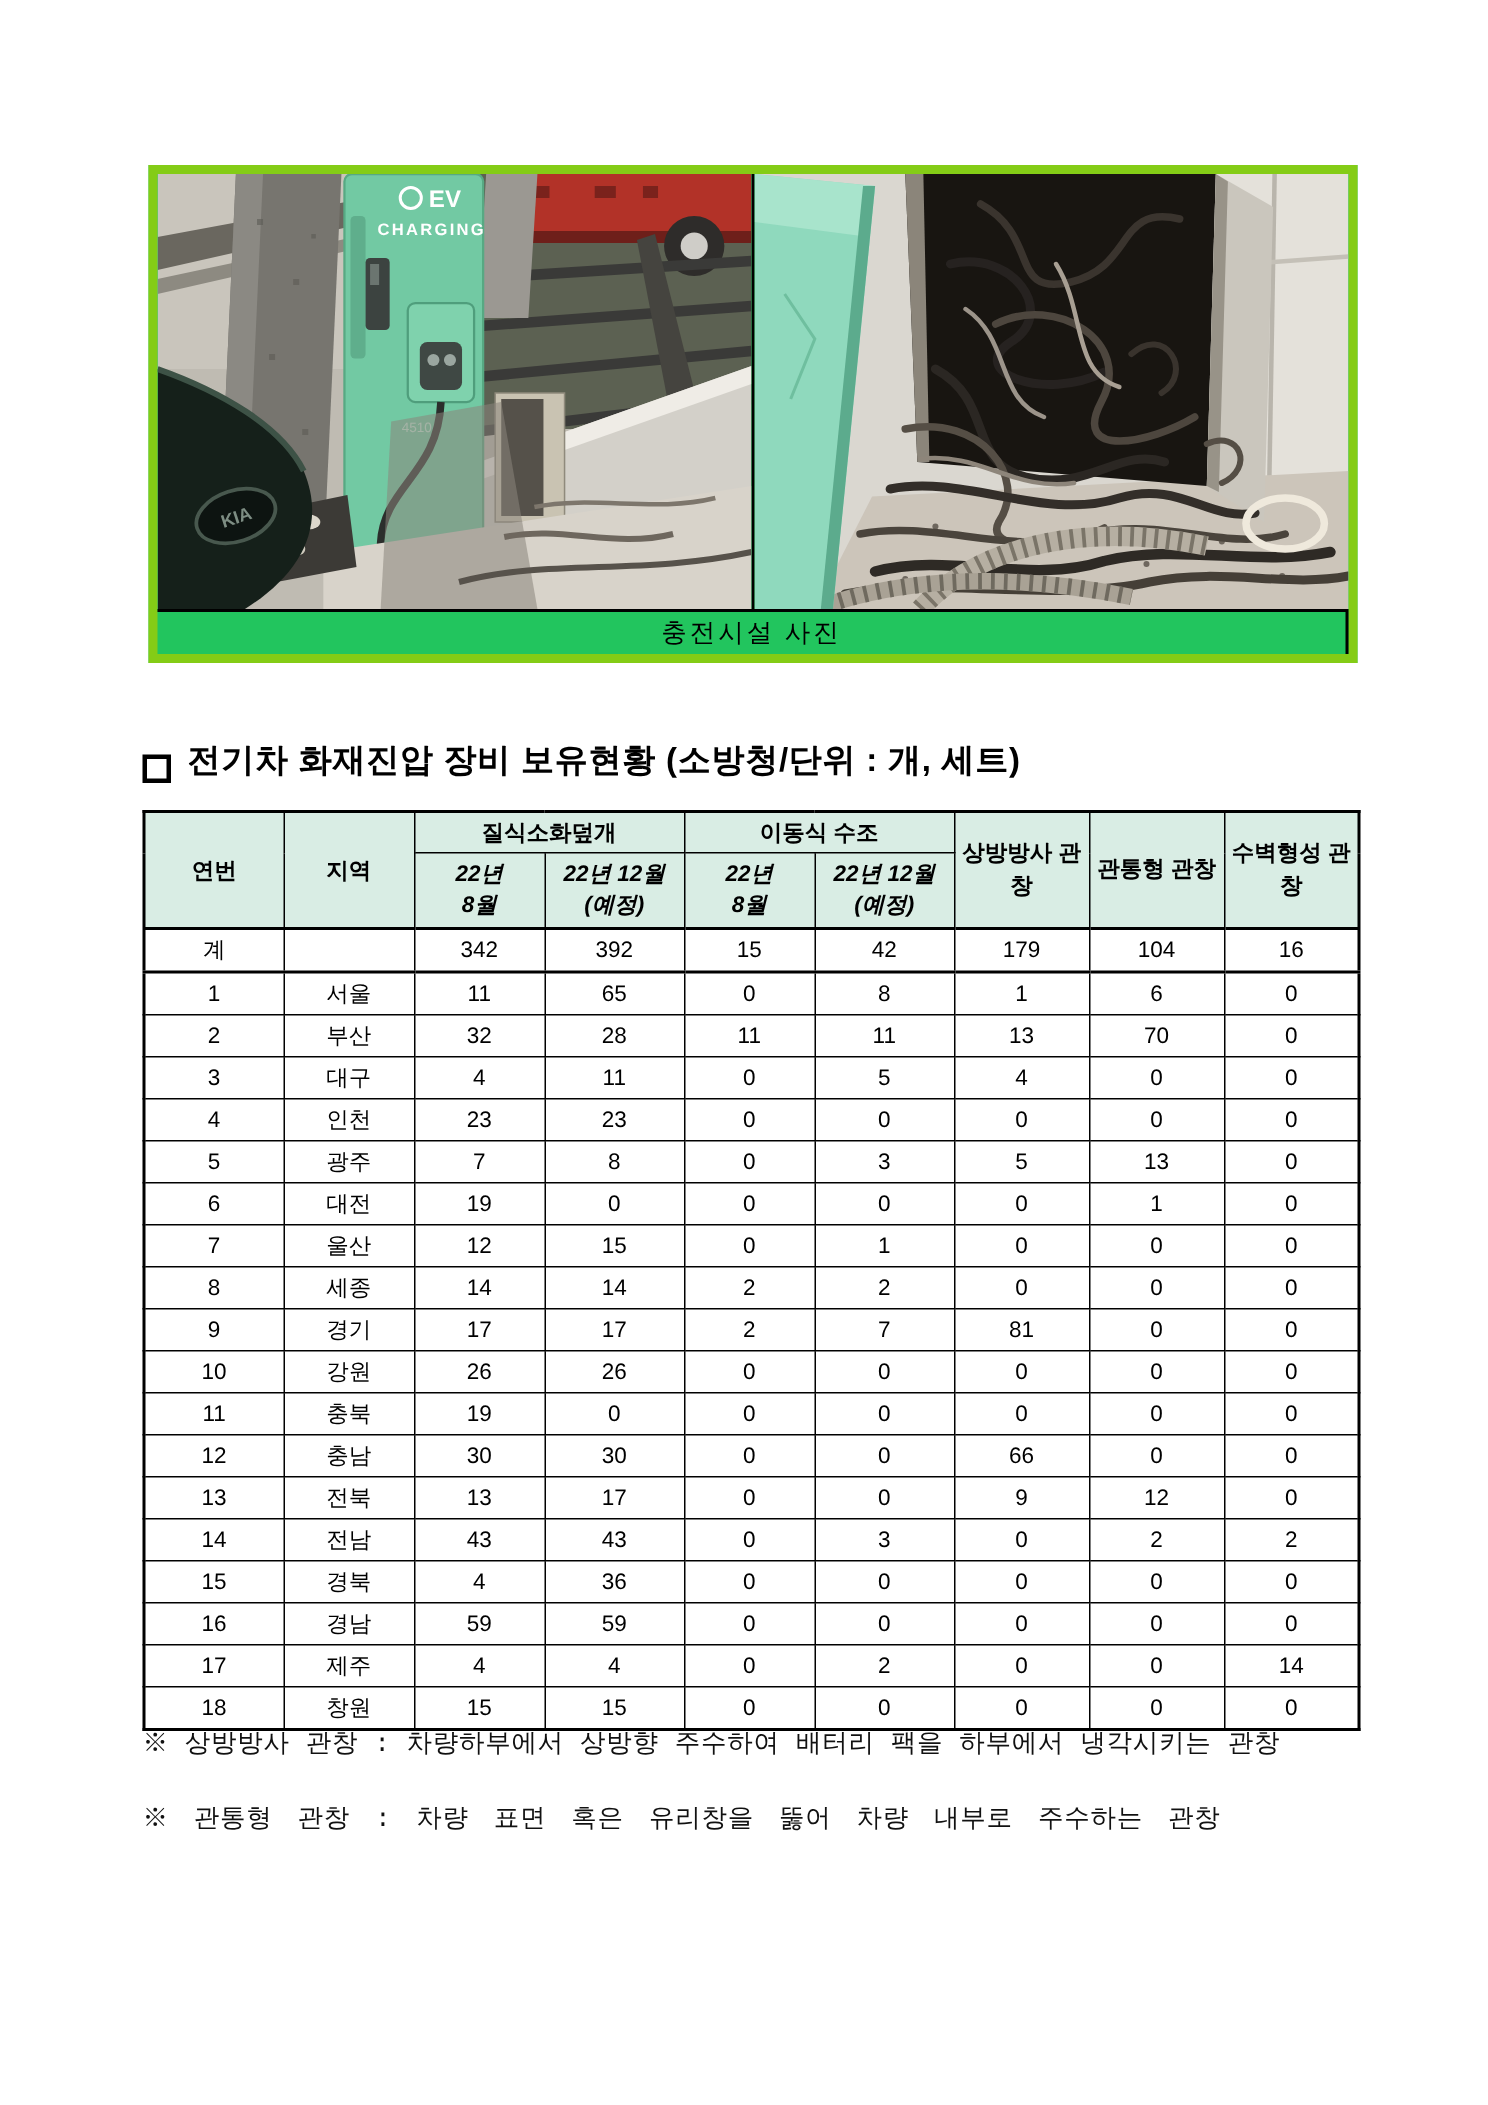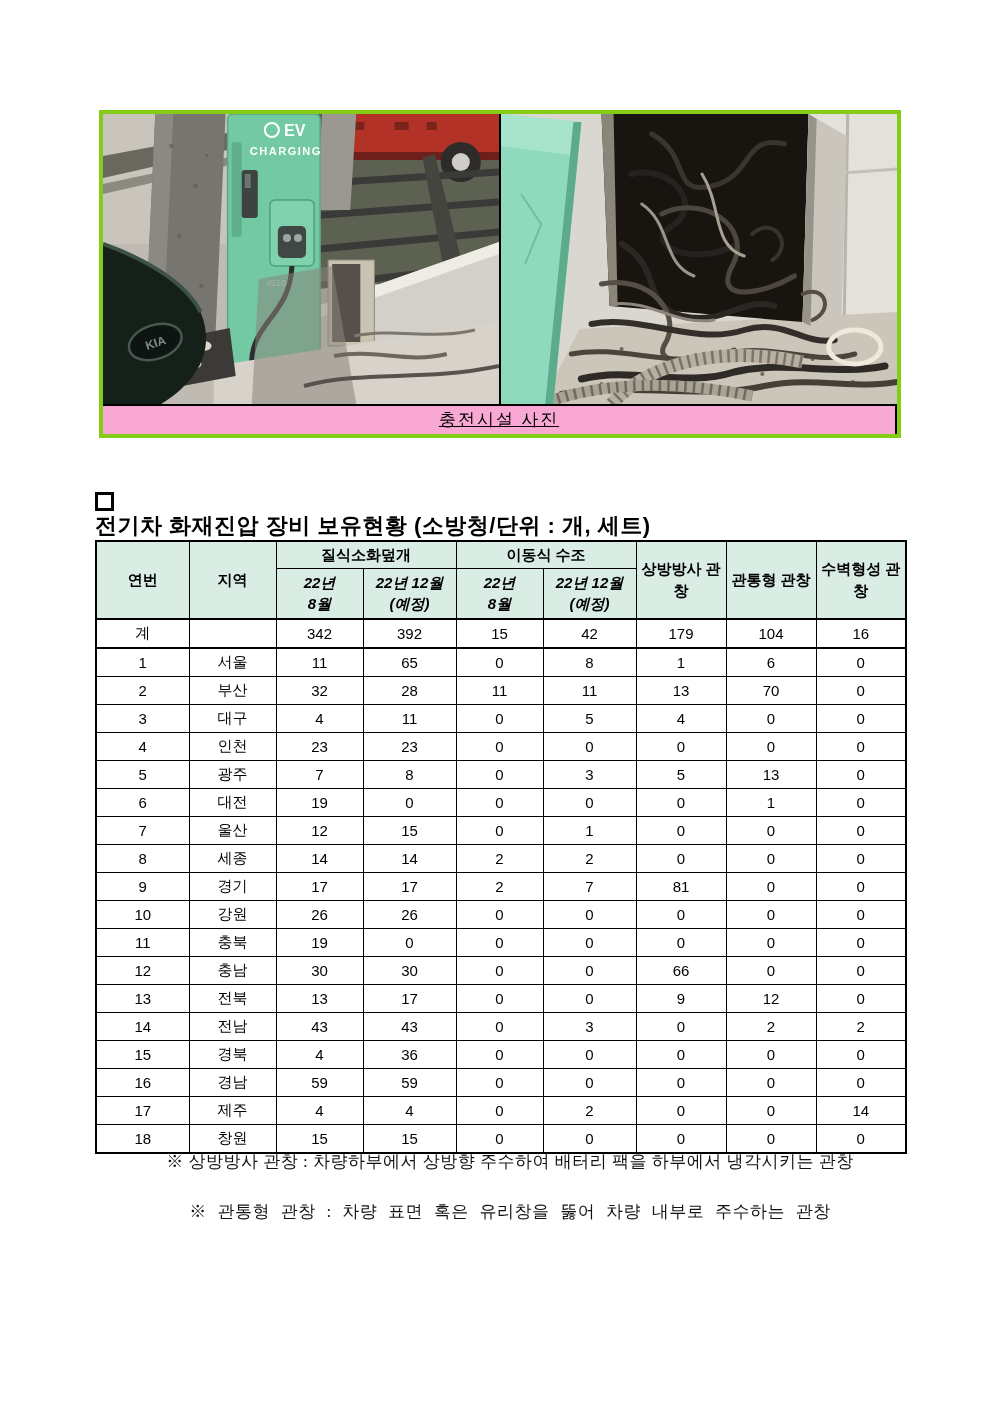--- a/index.html
+++ b/index.html
@@ -1,49 +1,49 @@
 <!DOCTYPE html>
 <html style="--header-bg: #d9ede4; --kiosk-green: #72c9a3; --panel-green: #8fd9bd; --truck-red: #b23228;"><head>
 <meta charset="utf-8">
 <style>
   html,body{margin:0;padding:0;background:#ffffff;}
   body{width:992px;height:1403px;position:relative;font-family:"Liberation Sans",sans-serif;color:#000;}
   .page{position:relative;width:992px;height:1403px;overflow:hidden;}
 
   
-  .photo-table{position:absolute;left:99px;top:110px;width:794px;border:4px solid #84cc16;background:#f9a8d4;}
+  .photo-table{position:absolute;left:99px;top:110px;width:794px;border:6px solid #84cc16;background:#22c55e;}
   .photo-row{display:flex;height:290px;}
   .photo-cell{flex:1 1 0;overflow:hidden;position:relative;}
   .photo-cell.left{border-right:2px solid #000;}
   .photo-cell svg{display:block;width:100%;height:290px;}
   .caption-row{display:flex;border-top:2px solid #000;}
   .caption-cell{flex:1 1 0;height:28px;line-height:28px;text-align:center;
     font-family:"Liberation Serif",serif;font-size:17px;letter-spacing:2px;}
-  .caption-cell.left{border-right:2px solid #000;text-decoration:underline;}
+  .caption-cell.left{border-right:2px solid #000;}
 
   
-  .section-title{position:absolute;left:95px;top:492px;display:flex;align-items:flex-start;flex-direction:column;}
+  .section-title{position:absolute;left:95px;top:492px;display:flex;align-items:flex-end;}
   .bullet-square{display:inline-block;width:13px;height:13px;border:3.5px solid #000;margin-right:11px;}
   .title-text{font-size:22px;font-weight:bold;letter-spacing:0.5px;}
 
   
   .data-table{position:absolute;left:95px;top:540px;width:810px;border-collapse:collapse;table-layout:fixed;
     font-size:15px;}
   .data-table th,.data-table td{border:1px solid #000;text-align:center;vertical-align:middle;padding:0 2px;}
   .data-table{border:2px solid #000;}
   .data-table th{background:var(--header-bg,#d9ede4);font-weight:bold;}
   .data-table thead tr.h1 th{height:26px;}
   .data-table thead tr.h2 th{height:49px;white-space:pre-line;line-height:1.35;font-style:italic;}
   .data-table thead th.breakall{word-break:break-all;line-height:1.45;}
   .data-table tbody td{height:27px;}
   .data-table tr.total-row td{border-top:2px solid #000;border-bottom:2px solid #000;}
 
   
-  .footnotes{position:absolute;left:95px;top:1150px;width:830px;font-family:Liberation Serif, serif;
-    font-size:17px;color:#111;text-align:center;}
+  .footnotes{position:absolute;left:95px;top:1150px;width:830px;font-family:Liberation Mono, monospace;
+    font-size:17px;color:#111;}
   .footnote{margin:0 0 27px 0;letter-spacing:0.5px;}
   .footnote.wide{word-spacing:6px;}
 
   
   .page-number{position:absolute;left:0;top:1336px;width:100%;text-align:center;font-size:16px;
     font-family:"Liberation Sans",sans-serif;letter-spacing:2px;}
 </style>
 </head>
 <body>
 

